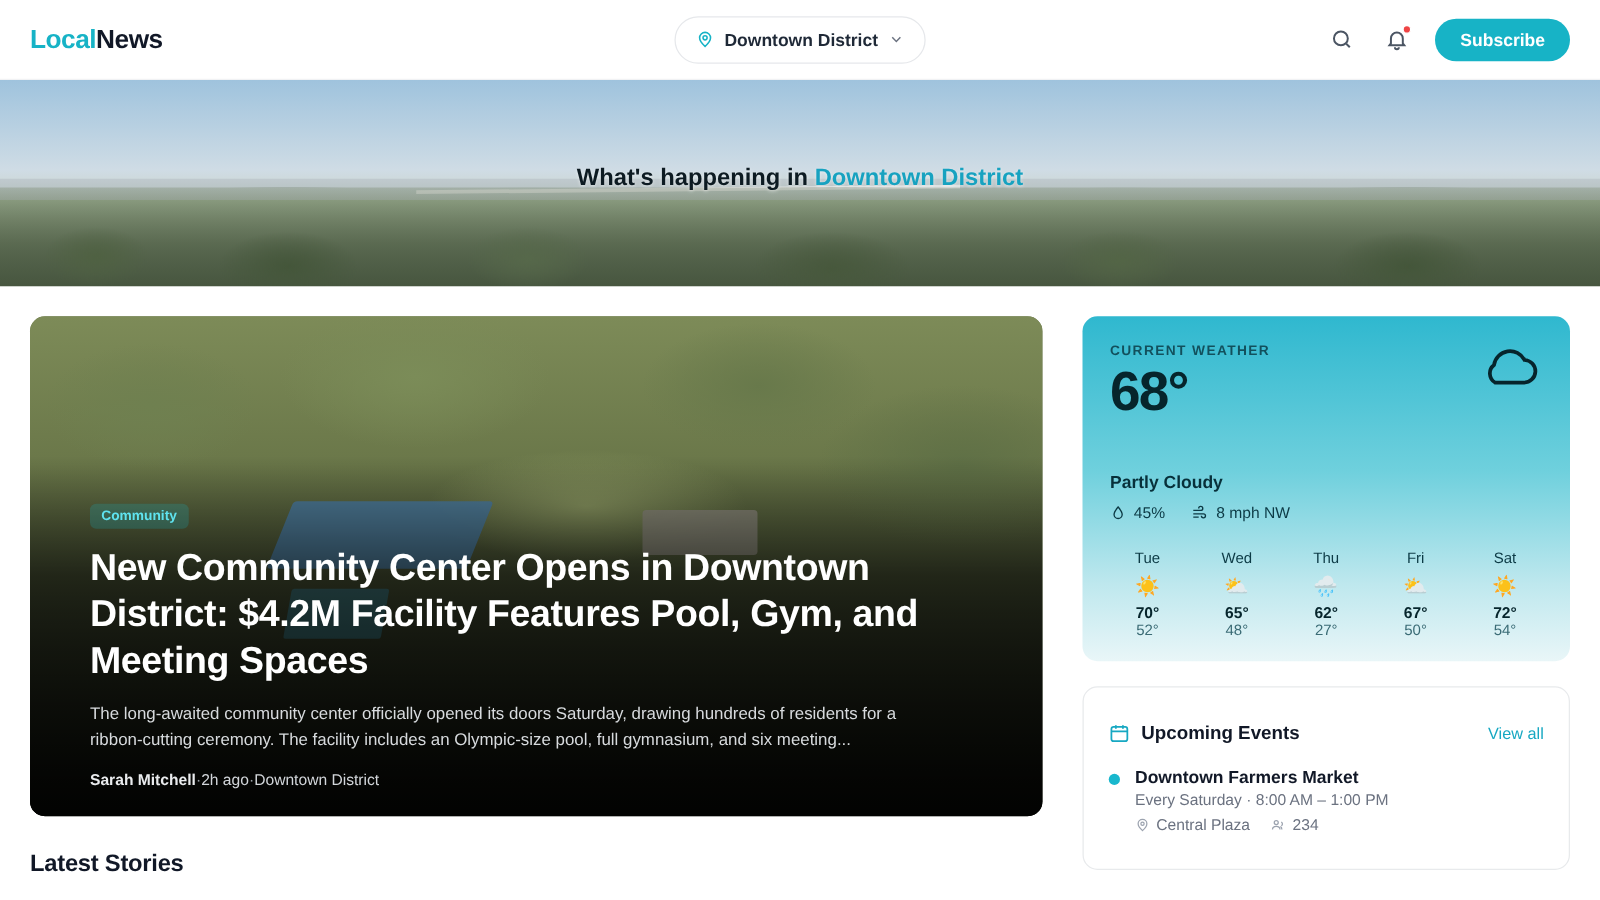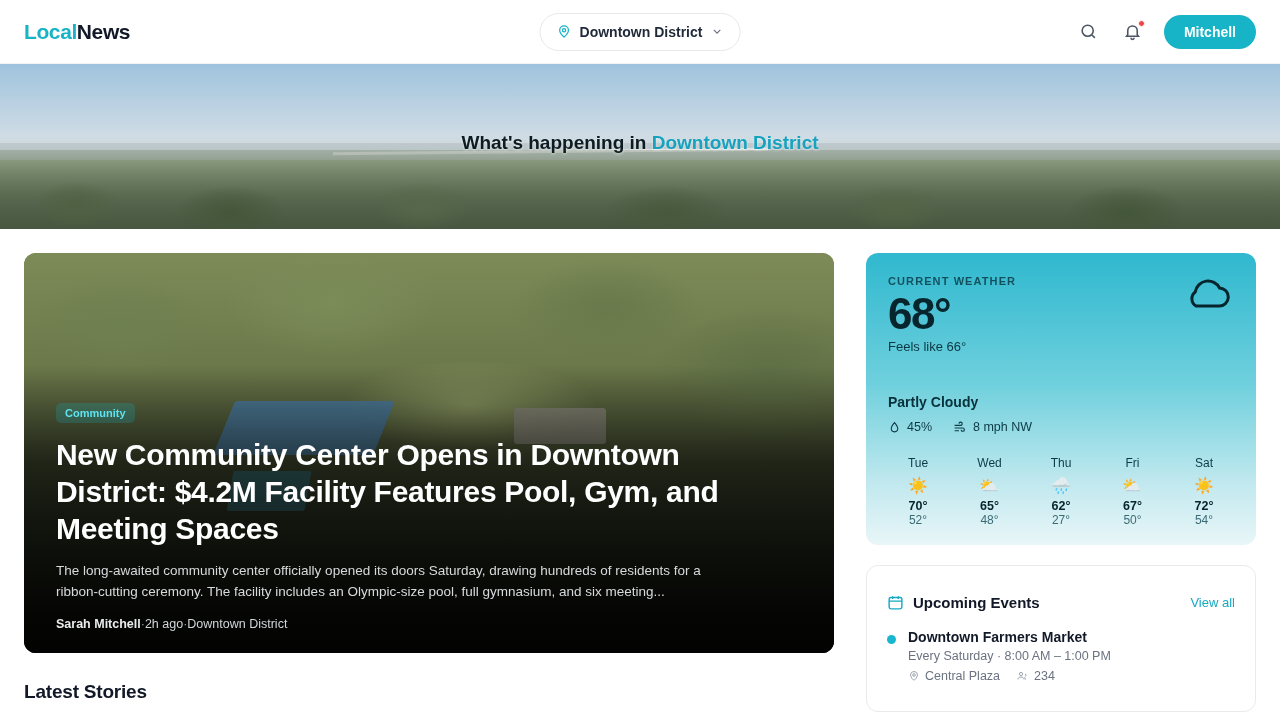--- a/index.html
+++ b/index.html
@@ -175,21 +175,21 @@
     opacity: .8;
     transform: skewX(-10deg);
     border-radius: 2px;
   }
   .featured .scrim {
     position: absolute; inset: 0;
     background: linear-gradient(to bottom, rgba(0,0,0,0) 28%, rgba(0,0,0,.55) 52%, rgba(0,0,0,.88) 100%);
   }
   .featured-body {
     position: absolute;
-    left: 32px; right: 40px; bottom: 22px;
+    left: 48px; right: 40px; bottom: 22px;
   }
   .tag {
     display: inline-block;
     padding: 4px 9px;
     border-radius: 5px;
     background: rgba(23,179,198,.22);
     color: #5fe3f0;
     font-size: 11px;
     font-weight: bold;
     margin-bottom: 14px;
@@ -377,21 +377,21 @@
           <path d="M20 20l-3.6-3.6"></path>
       </svg>
     </div>
     <div class="icon-btn">
       <svg width="19" height="19" viewBox="0 0 24 24" fill="none" stroke="#4b5563" stroke-width="2">
         <path d="M18 16v-5a6 6 0 1 0-12 0v5l-1.5 2h15L18 16z"></path>
           <path d="M10 20a2 2 0 0 0 4 0"></path>
       </svg>
       <span class="notif-dot"></span>
     </div>
-    <button class="subscribe-btn">Mitchell</button>
+    <button class="subscribe-btn">Subscribe</button>
   </div>
 </div>
 
 <div class="hero-banner">
   <div class="sky-haze"></div>
   <div class="skyline"></div>
   <div class="road"></div>
   <div class="trees"></div>
   <div class="hero-title">
     <span>What's happening in </span><span class="accent">Downtown District</span>
@@ -426,21 +426,20 @@
   <div class="col-side">
 
     <div class="weather">
       <div class="cloud-icon">
         <svg width="52" height="40" viewBox="0 0 52 40" fill="none" stroke="#06252c" stroke-width="3">
           <path d="M14 33h23a9 9 0 0 0 .6-18 13 13 0 0 0-24.4 4A8.5 8.5 0 0 0 14 33z"></path>
         </svg>
       </div>
       <div class="label">CURRENT WEATHER</div>
       <div class="temp">68°</div>
-      <div class="feels">Feels like 66°</div>
       <div class="cond">Partly Cloudy</div>
       <div class="stats">
         <span class="stat">
           <span>
             <svg width="13" height="13" viewBox="0 0 24 24" fill="none" stroke="#0c3a45" stroke-width="2">
               <path d="M12 3s6 7 6 11a6 6 0 1 1-12 0c0-4 6-11 6-11z"></path>
             </svg>
           </span>
           <span>45%</span>
         </span>

